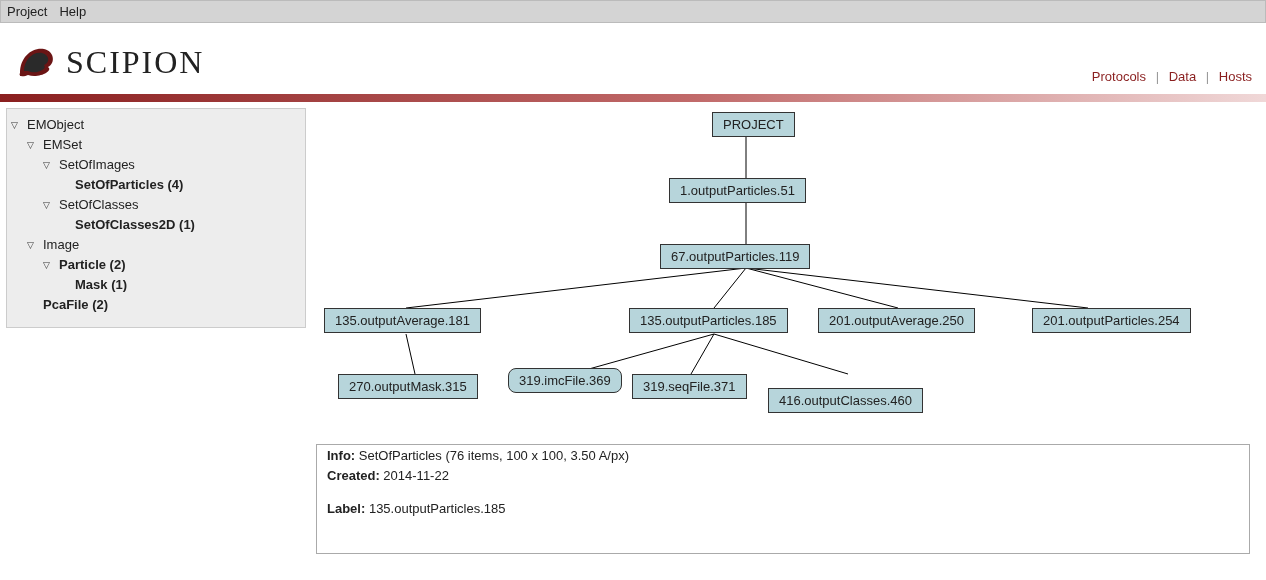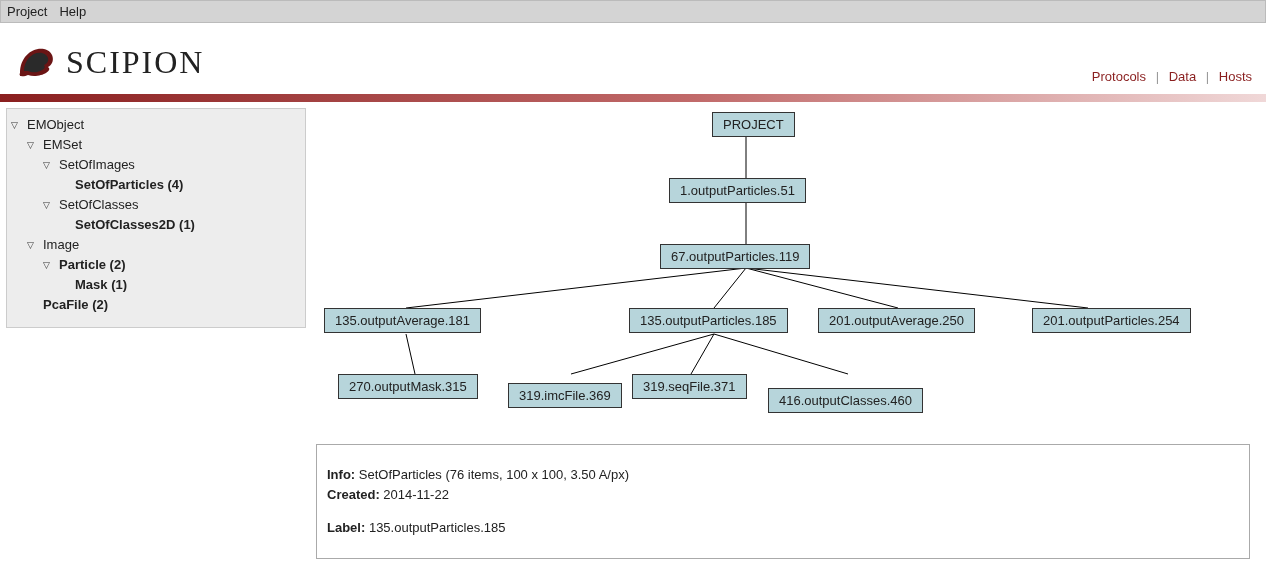--- a/index.html
+++ b/index.html
@@ -95,21 +95,21 @@
     border: 1px solid #333;
     padding: 4px 10px;
     font-size: 13px;
     text-align: center;
     white-space: nowrap;
     cursor: default;
   }
   .infobox {
     border: 1px solid #aaa;
     margin: 26px 10px 0 0;
-    padding: 20px 10px;
+    padding: 1px 10px;
     font-size: 13px;
     line-height: 1.5;
     min-height: 110px;
   }
   .infobox b { font-weight: bold; }
 </style>
 </head>
 <body>
 
 <div class="menubar">
@@ -199,21 +199,21 @@
       <div class="node" style="left:396px; top:4px;">PROJECT</div>
       <div class="node" style="left:353px; top:70px;">1.outputParticles.51</div>
       <div class="node" style="left:344px; top:136px;">67.outputParticles.119</div>
 
       <div class="node" style="left:8px;   top:200px;">135.outputAverage.181</div>
       <div class="node" style="left:313px; top:200px;">135.outputParticles.185</div>
       <div class="node" style="left:502px; top:200px;">201.outputAverage.250</div>
       <div class="node" style="left:688px; top:200px;margin-left:28px;">201.outputParticles.254</div>
 
       <div class="node" style="left:22px;  top:266px;">270.outputMask.315</div>
-      <div class="node" style="left:192px; top:275px;">319.imcFile.369</div>
+      <div class="node" style="left:192px; top:260px;border-radius:8px;">319.imcFile.369</div>
       <div class="node" style="left:316px; top:266px;">319.seqFile.371</div>
       <div class="node" style="left:452px; top:266px;margin-top:14px;">416.outputClasses.460</div>
     </div>
 
     <div class="infobox">
       <div>
         <b>Info:</b><span> SetOfParticles (76 items, 100 x 100, 3.50 A/px)</span>
       </div>
       <div>
         <b>Created:</b><span> 2014-11-22</span>

